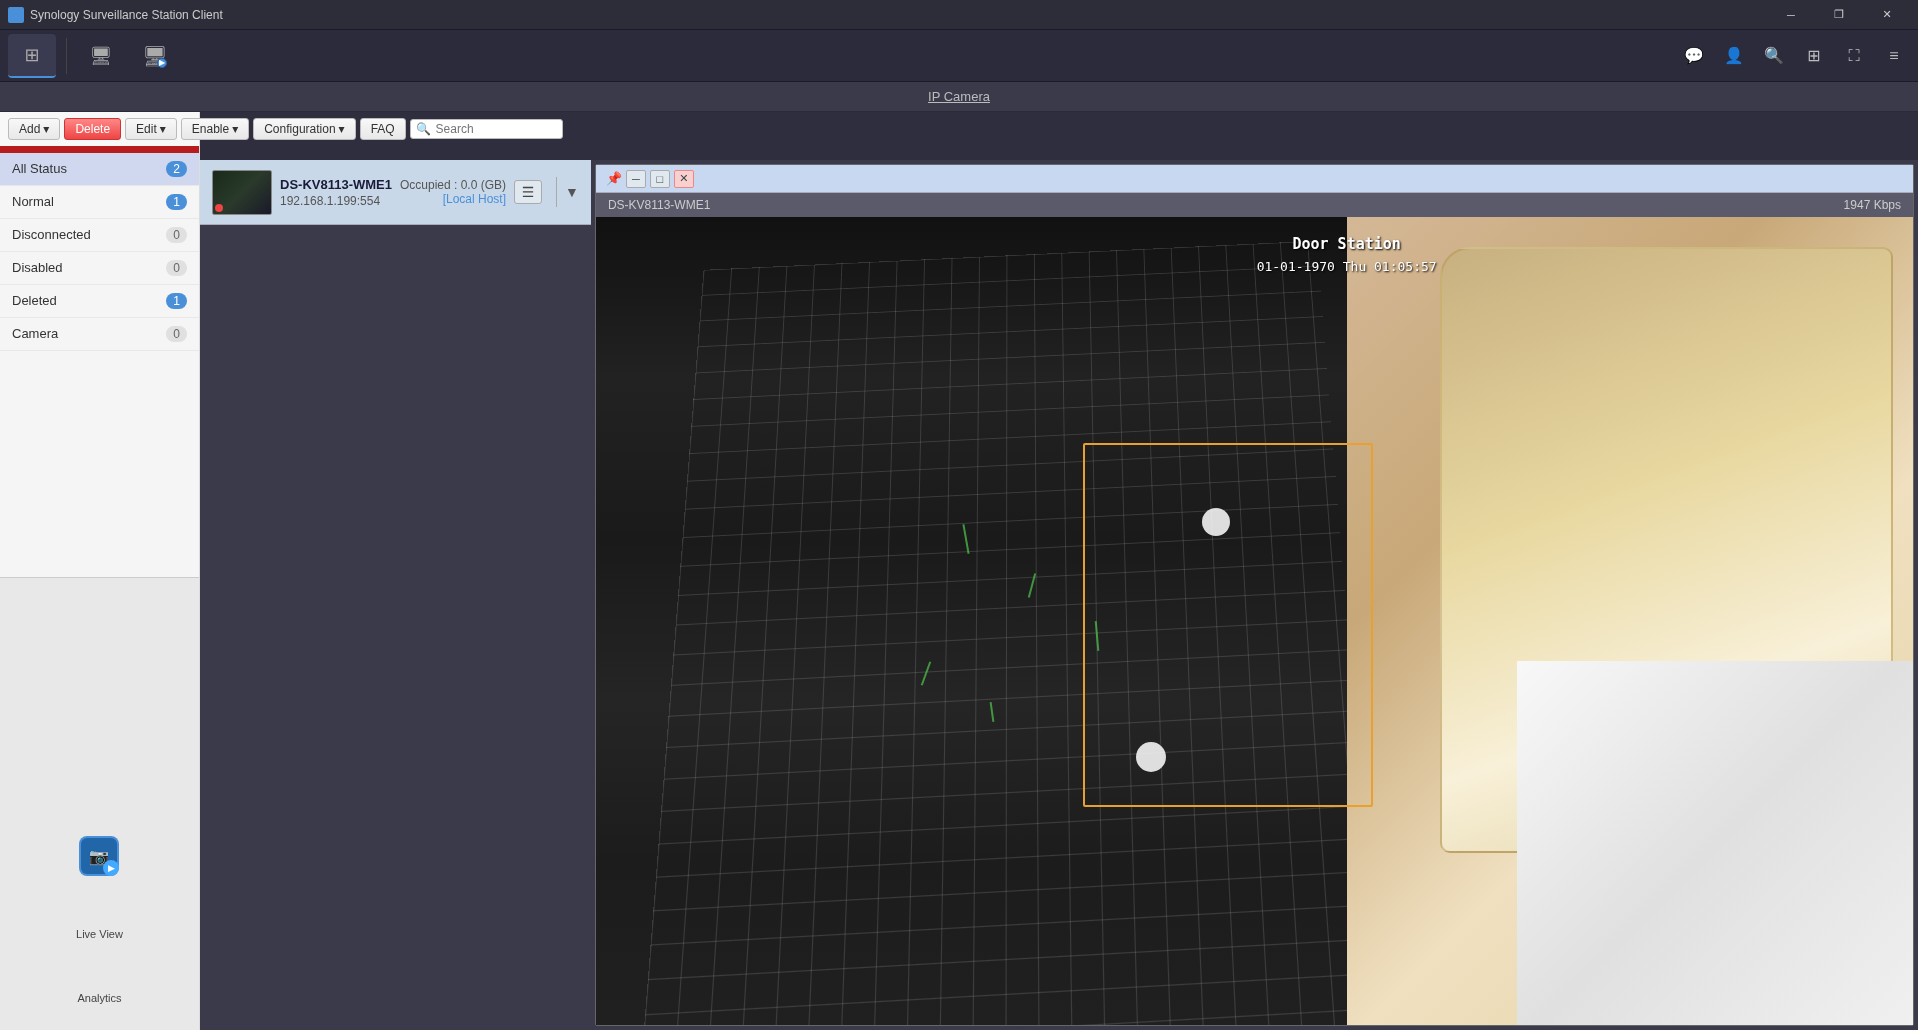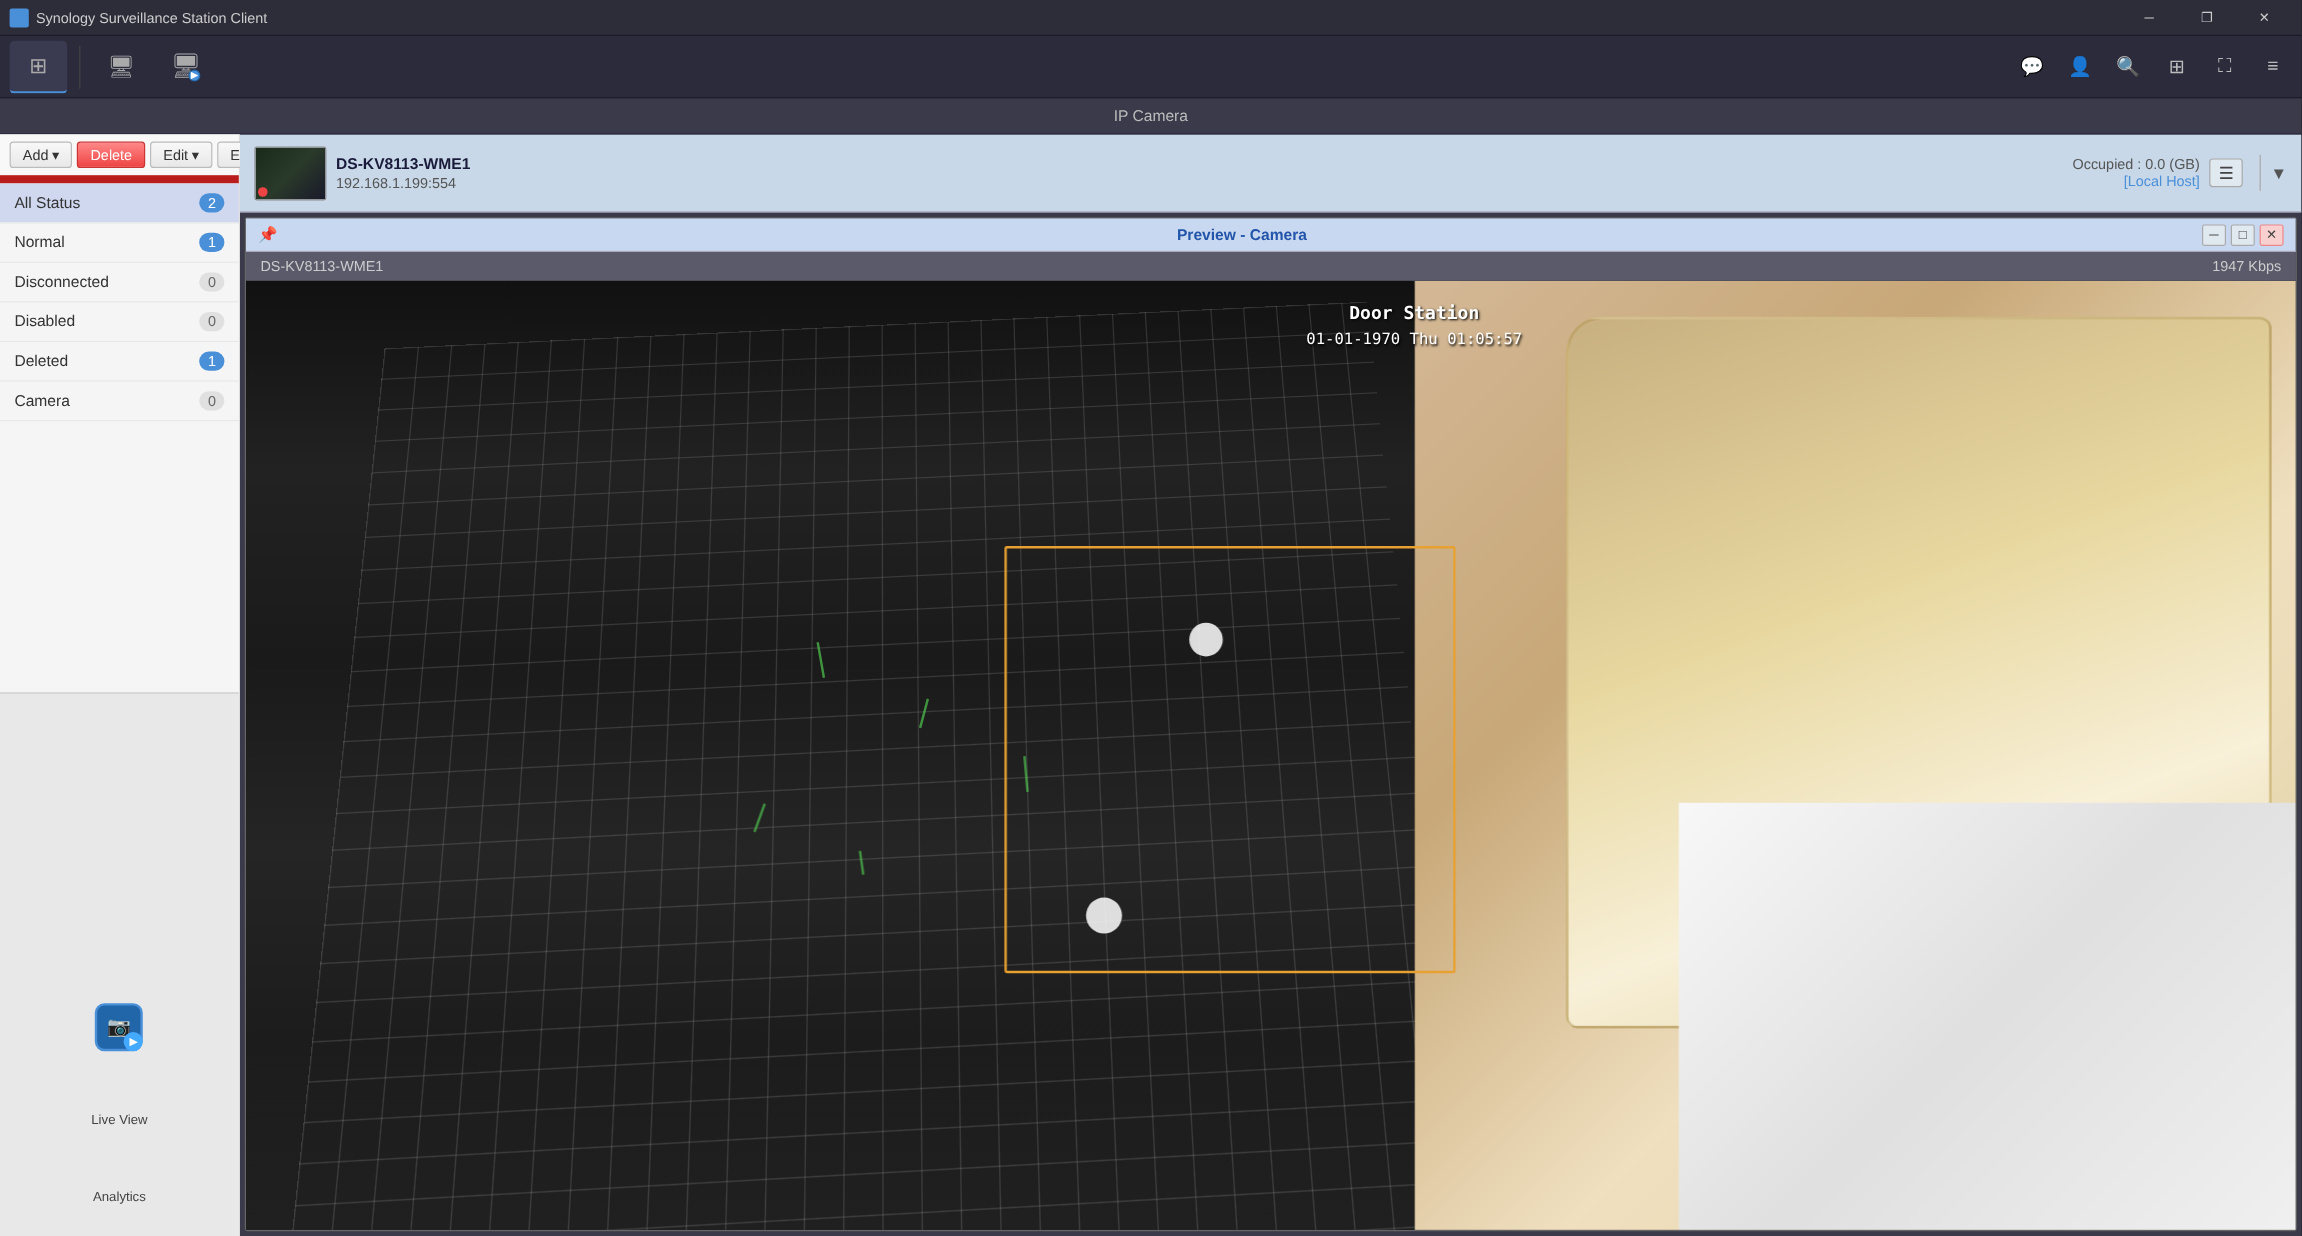--- a/index.html
+++ b/index.html
@@ -117,20 +117,21 @@
     #secondary-bar {
       width: 100%;
       height: 30px;
       background: #3a3a4a;
       display: flex;
       align-items: center;
       justify-content: center;
       color: #bbb;
       font-size: 13px;
       border-bottom: 1px solid #2a2a3a;
+      text-decoration: underline;
     }
 
     
     #content-area {
       display: flex;
       width: 100%;
       height: calc(1030px - 30px - 52px - 30px);
       background: #2e2e3e;
     }
 
@@ -238,23 +239,24 @@
       font-size: 11px;
       color: #444;
       text-align: center;
       margin-top: 48px;
     }
 
     
     #main-content {
       flex: 1;
       display: flex;
-      flex-direction: column;
+      flex-direction: row;
       background: #3a3a4a;
       overflow: hidden;
+      margin-top: 48px;
     }
 
     
     #camera-list-header {
       background: #c8d8e8;
       border-bottom: 1px solid #aab;
       display: flex;
       align-items: center;
       padding: 0 12px;
       height: 60px;
@@ -572,21 +574,20 @@
         <div class="camera-host">[Local Host]</div>
       </div>
       <div class="list-view-btn">☰</div>
       <div style="width:1px;height:30px;background:#aaa;"></div>
       <div class="chevron-btn">▼</div>
     </div>
 
     <div id="preview-window">
       <div id="preview-titlebar">
         <div style="width:20px;">📌</div>
-        <div id="preview-title">Preview - Camera</div>
         <div class="preview-win-controls">
           <div class="preview-win-btn">─</div>
           <div class="preview-win-btn">□</div>
           <div class="preview-win-btn close-btn">✕</div>
         </div>
       </div>
 
       <div id="preview-camera-bar">
         <span id="preview-camera-name">DS-KV8113-WME1</span>
         <span id="preview-bitrate">1947 Kbps</span>

